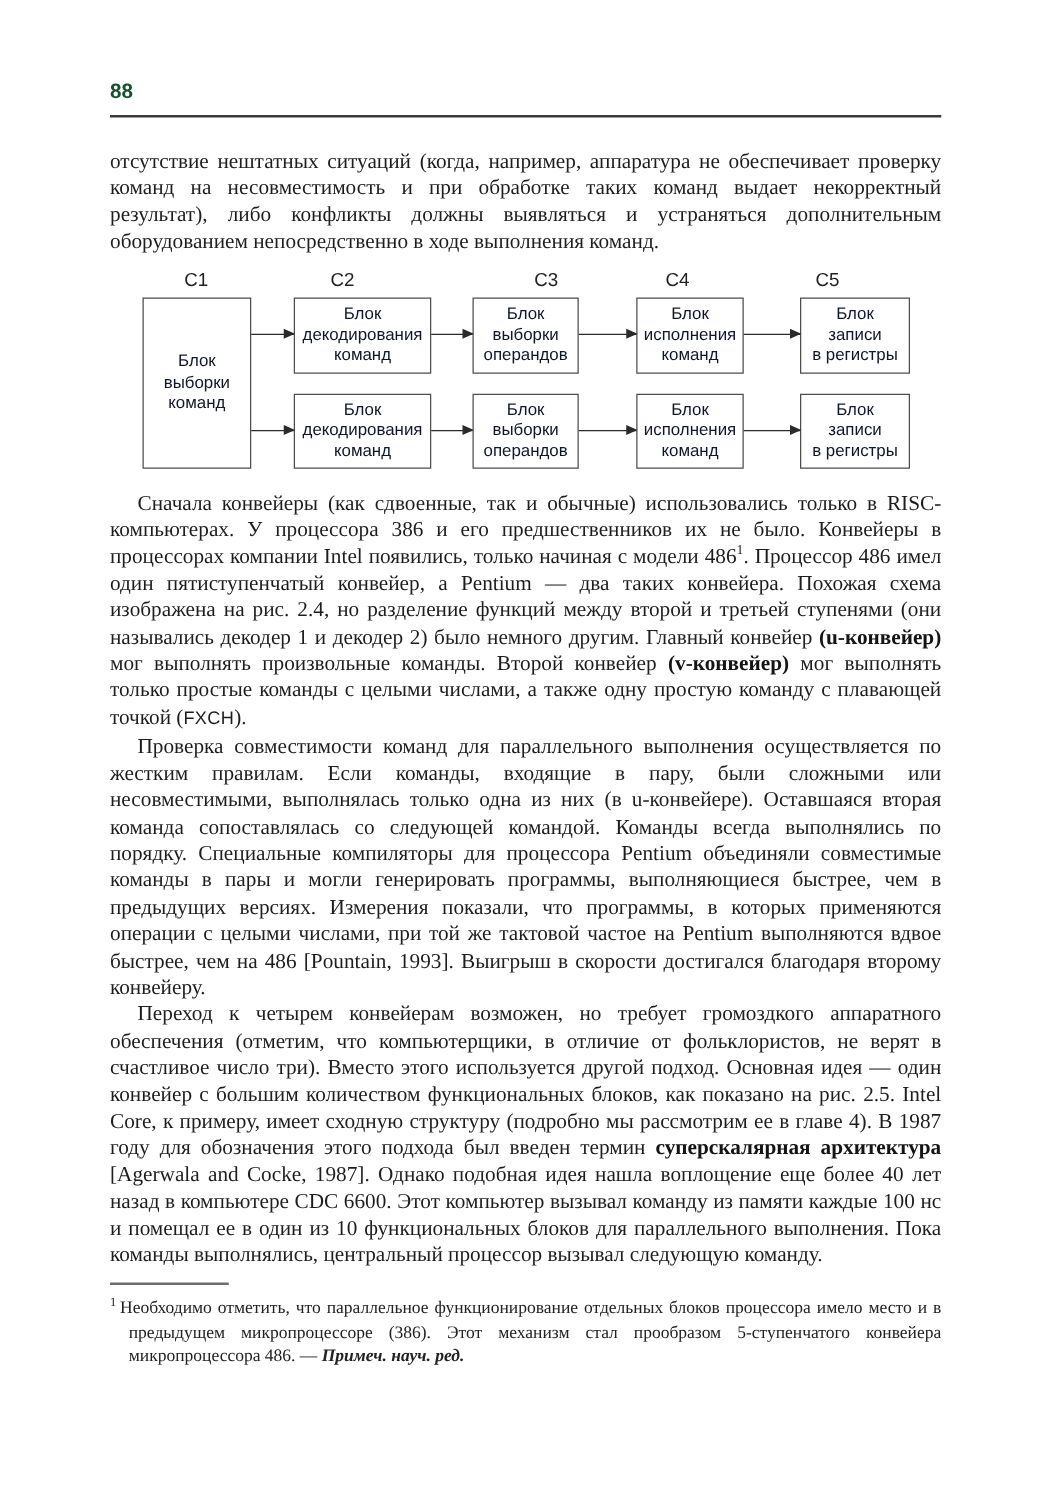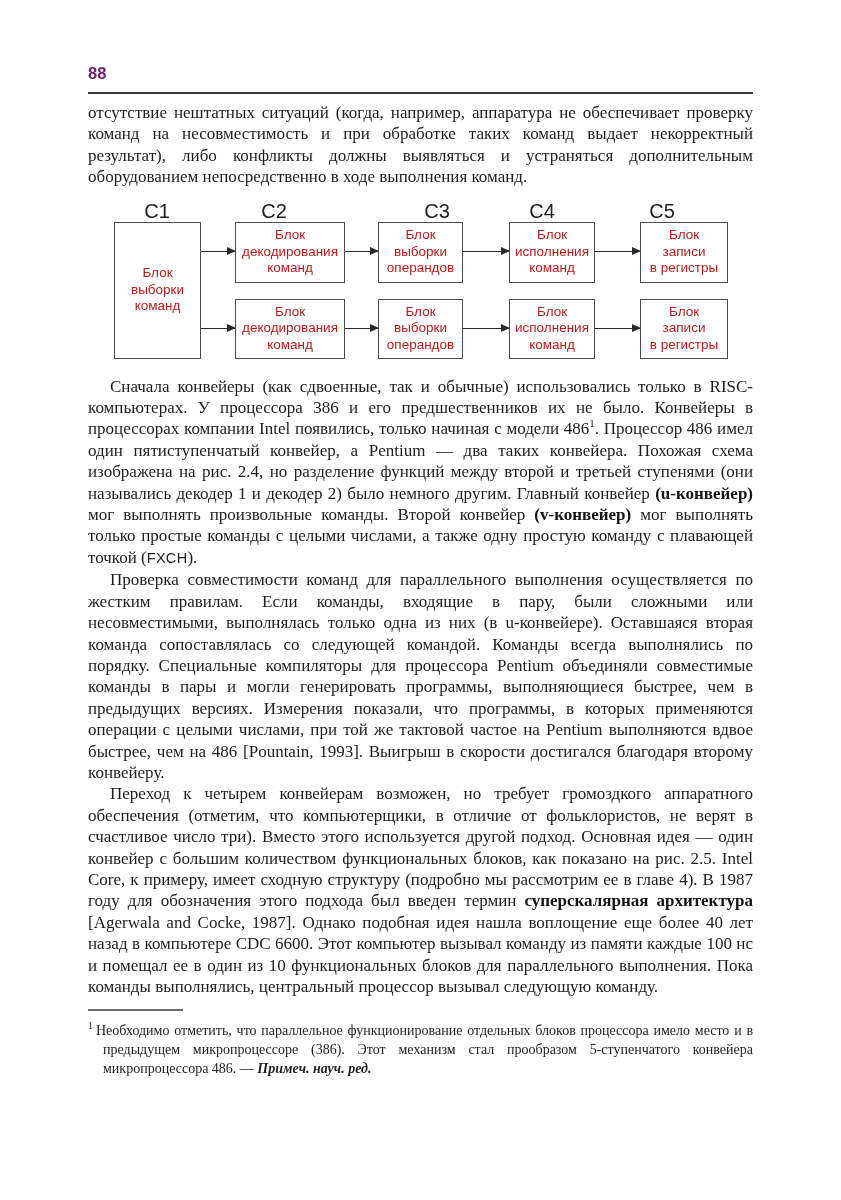--- a/index.html
+++ b/index.html
@@ -10,27 +10,27 @@
     background:#fff;
     padding:64px 88px 0 88px;
     color:#1d1d1d;
     font-family:"Liberation Serif","DejaVu Serif",serif;
   }
 
   
   .header-row {
     display:flex; align-items:baseline;
     font-family:"Liberation Sans","DejaVu Sans",sans-serif;
-    font-size:16px; color:#701a75;flex-direction:column;
+    font-size:16px; color:#14532d;flex-direction:column;
   }
   .pagenum { font-weight:bold; font-size:16.5px; margin-right:46px; }
   .header-rule { border-bottom:2px solid #3b3b3b; margin-top:9px; }
 
   
-  .content { margin-top:8px; }
+  .content { margin-top:24px; }
   .para {
     font-size:17px; line-height:21.4px;
     text-align:justify;
     text-indent:22px;
     color:#1d1d1d;
     hyphens:auto; -webkit-hyphens:auto;
   }
   .para.noindent { text-indent:0; }
   .para b { font-weight:700; color:#141414; }
   sup.fnref {
@@ -46,29 +46,29 @@
   .fig { margin:12px 0 16px 0; }
   .fig-area {
     position:relative;
     width:614px; height:160px;
     margin-left:26px;
     font-family:"Liberation Sans","DejaVu Sans",sans-serif;
   }
   .stage-label {
     position:absolute; top:0;
     transform:translateX(-50%);
-    font-size:20px; color:#222;
+    font-size:15px; color:#222;
   }
   .dbox {
     position:absolute;
     border:1.4px solid #4d4d4d;
     background:#fff;
     display:flex; align-items:center; justify-content:center;
     text-align:center;
-    font-size:13.5px; line-height:16.5px; color:#b91c1c;
+    font-size:13.5px; line-height:16.5px; color:#0f172a;
     white-space:pre-line;
   }
   .arrow {
     position:absolute; height:0;
     border-top:1.4px solid #2a2a2a;
   }
   .arrow::after {
     content:""; position:absolute;
     right:-1px; top:-4.7px;
     width:0; height:0;

